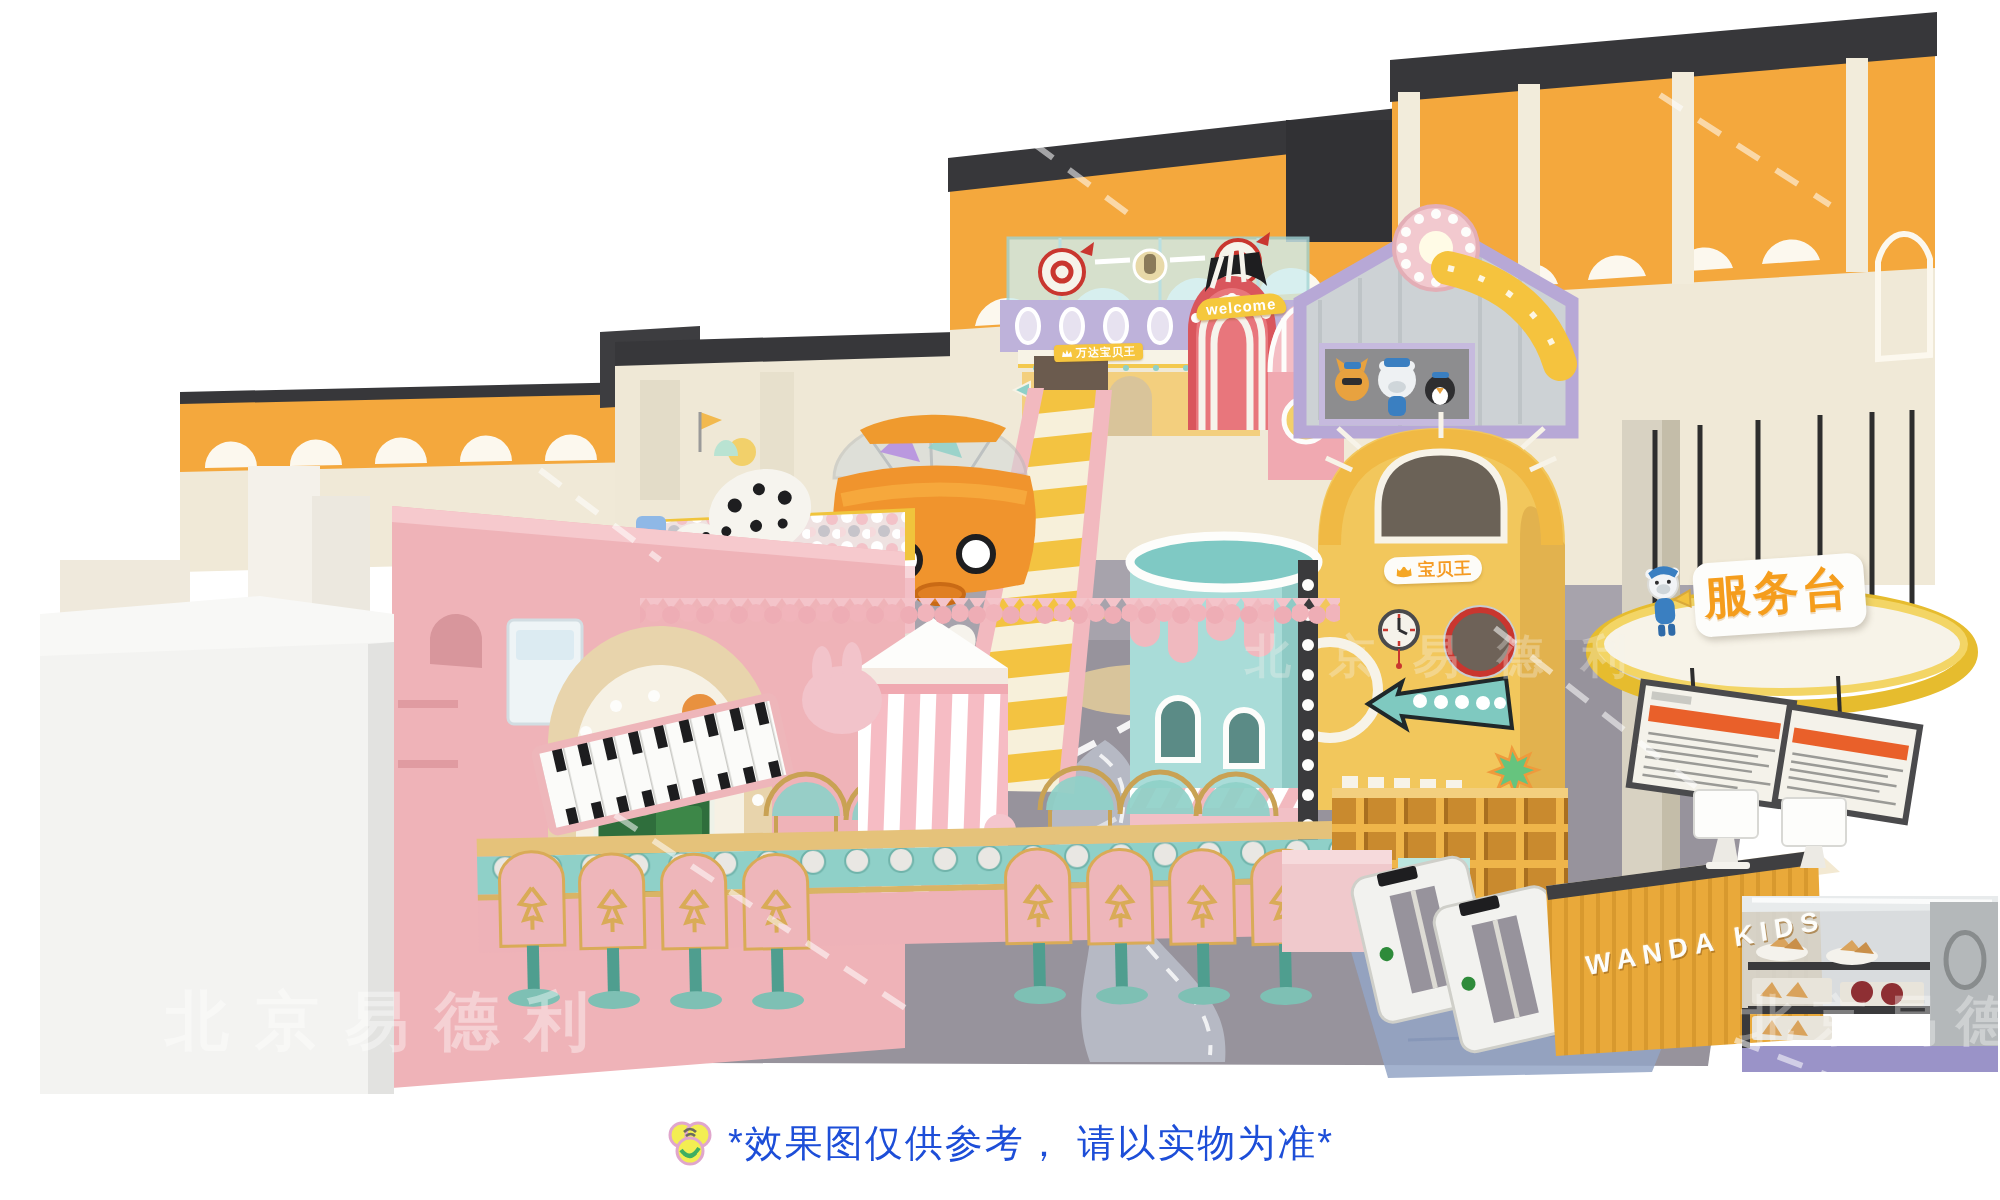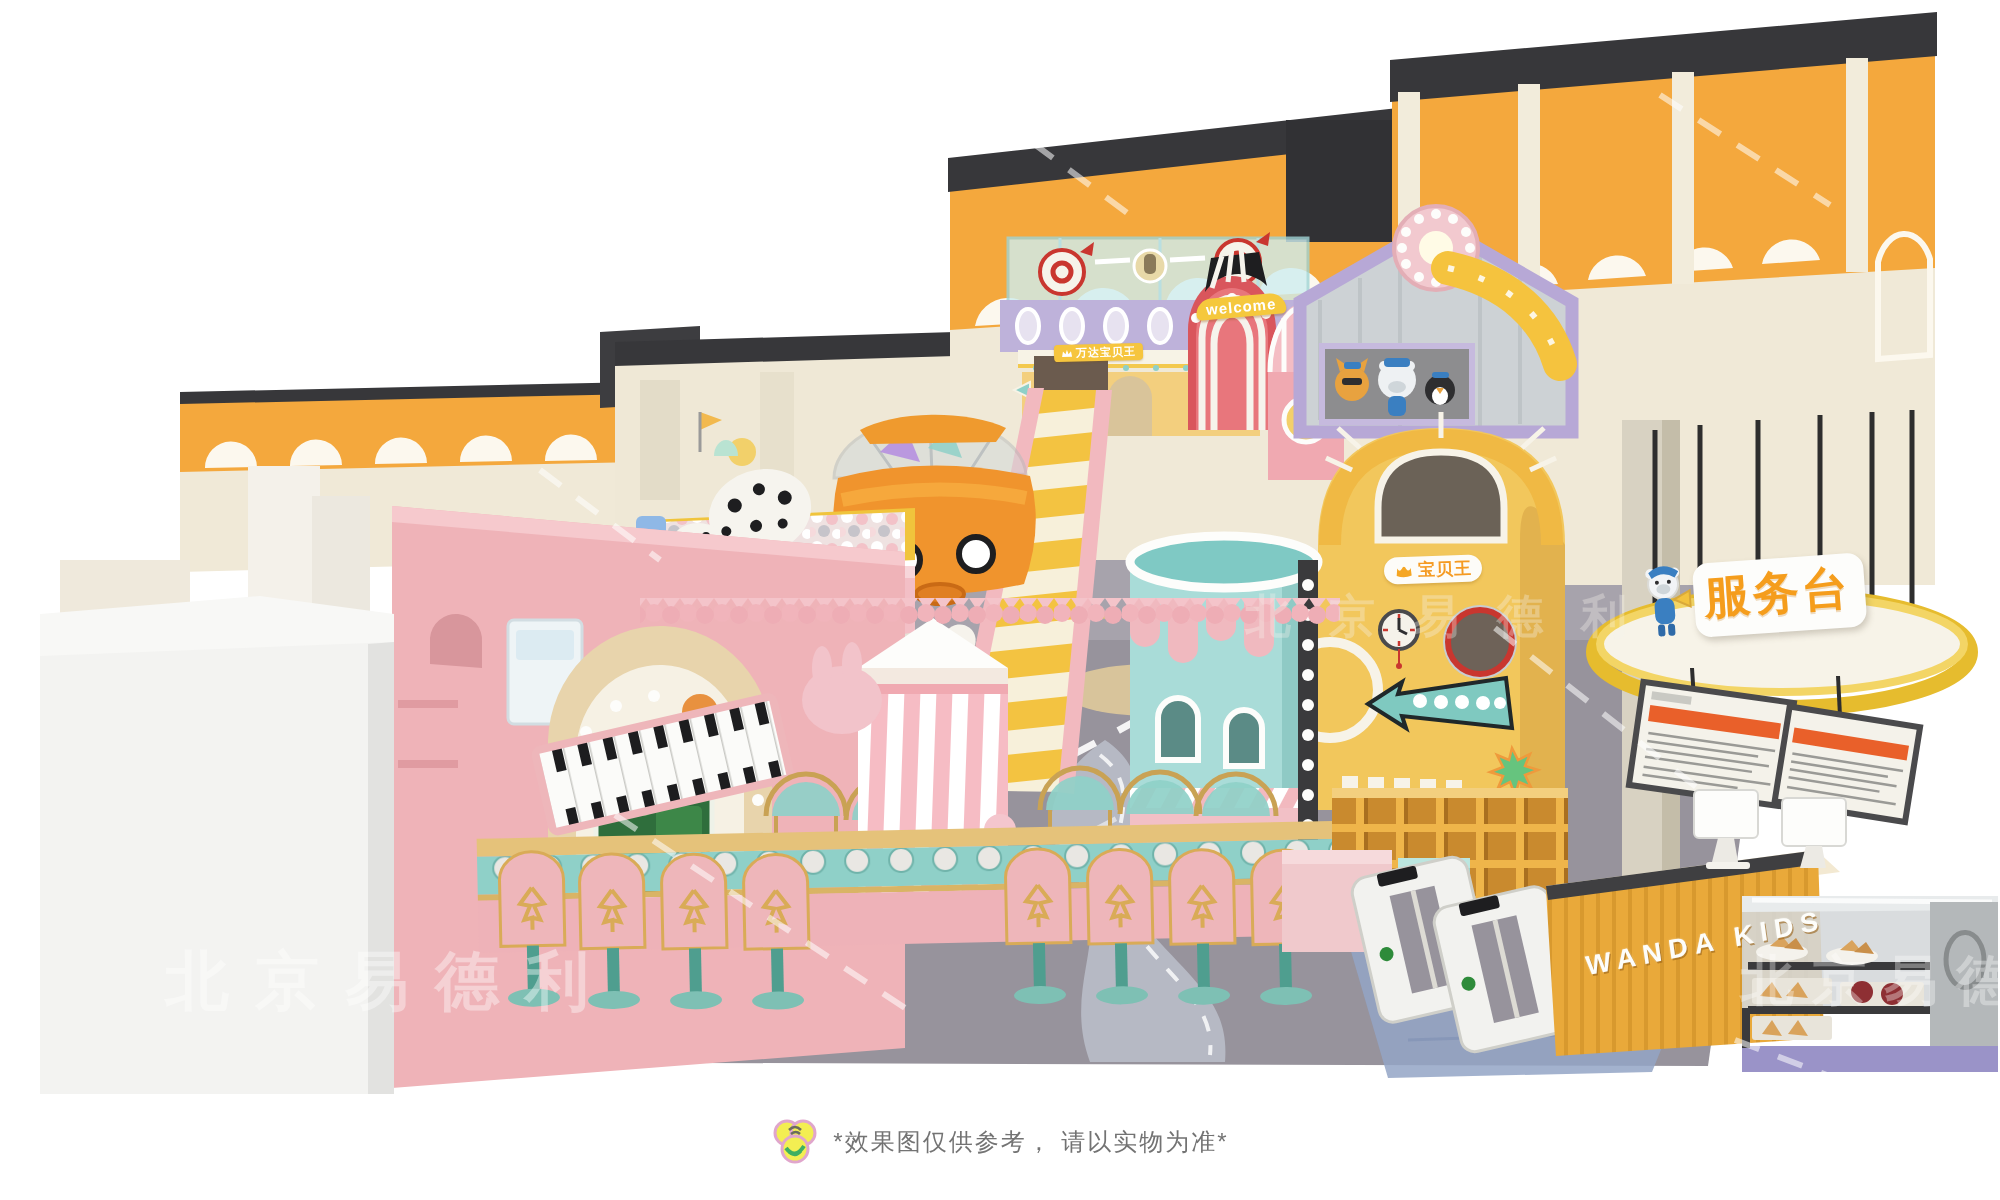--- a/index.html
+++ b/index.html
@@ -1,20 +1,20 @@
 <!DOCTYPE html>
 <html><head>
 <meta charset="utf-8">
 <style>
   html,body{margin:0;padding:0;background:#ffffff;}
   #stage{position:relative;width:2000px;height:1200px;background:#ffffff;overflow:hidden;
          font-family:"Liberation Sans","DejaVu Sans",sans-serif;}
   #scene-svg{position:absolute;left:0;top:0;}
   .ovl{position:absolute;white-space:nowrap;}
-  .wm{color:rgba(255,255,255,.36);font-weight:700;pointer-events:none;}
+  .wm{color:rgba(255,255,255,.36);font-weight:700;pointer-events:none;margin-top:40px;}
   .wm1{left:165px;top:938px;font-size:64px;letter-spacing:26px;color:rgba(255,255,255,.40);}
   .wm2{left:1245px;top:586px;font-size:46px;letter-spacing:38px;color:rgba(245,242,238,.33);}
   .wm3{left:1740px;top:945px;font-size:54px;letter-spacing:18px;color:rgba(255,255,255,.34);}
   .service-sign{left:1640px;top:556px;display:flex;align-items:flex-end;gap:2px;
      transform:rotate(-4deg);}
   .service-sign .plate{background:#fdfdfb;border-radius:16px;padding:4px 14px 8px 10px;
      box-shadow:2px 4px 6px rgba(90,80,60,.25);}
   .service-sign .plate span{font-size:46px;font-weight:900;color:#f59d1c;letter-spacing:3px;
      text-shadow:0 2px 0 rgba(200,120,10,.25);}
   .wanda{left:1584px;top:928px;transform:rotate(-8deg) skewY(-3deg);font-size:27px;font-weight:800;
@@ -22,21 +22,21 @@
   .welcome{left:1196px;top:296px;transform:rotate(-5deg);background:#f5c83d;color:#ffffff;
      font-size:15px;font-weight:800;letter-spacing:1px;padding:2px 10px;border-radius:30px 30px 10px 10px;
      box-shadow:0 2px 2px rgba(150,90,30,.35);}
   .pill{left:1384px;top:556px;transform:rotate(-2deg);background:#fdfcf8;border-radius:16px;
      padding:2px 10px;display:flex;align-items:center;gap:4px;box-shadow:0 2px 3px rgba(160,110,30,.3);}
   .pill span{font-size:17px;font-weight:800;color:#f59b23;letter-spacing:1px;}
   .kioskbanner{left:1054px;top:344px;transform:rotate(-1.5deg);background:#f6c53e;border-radius:4px;
      padding:1px 7px;display:flex;align-items:center;gap:3px;box-shadow:0 1px 2px rgba(120,80,20,.3);}
   .kioskbanner span{font-size:11px;font-weight:800;color:#ffffff;letter-spacing:1px;}
   .caption{left:0;top:1118px;width:2000px;display:flex;justify-content:center;align-items:center;gap:14px;}
-  .caption span{font-size:24px;color:#737373;letter-spacing:2px;}
+  .caption span{font-size:38px;color:#1d4ed8;letter-spacing:2px;}
 </style>
 </head>
 <body>
 
 <div id="stage">
 
 <svg id="scene-svg" width="2000" height="1200" viewBox="0 0 2000 1200">
 <defs>
   <pattern id="archBand" width="96" height="300" patternUnits="userSpaceOnUse">
     <rect width="96" height="300" fill="#f4a83d"></rect>

